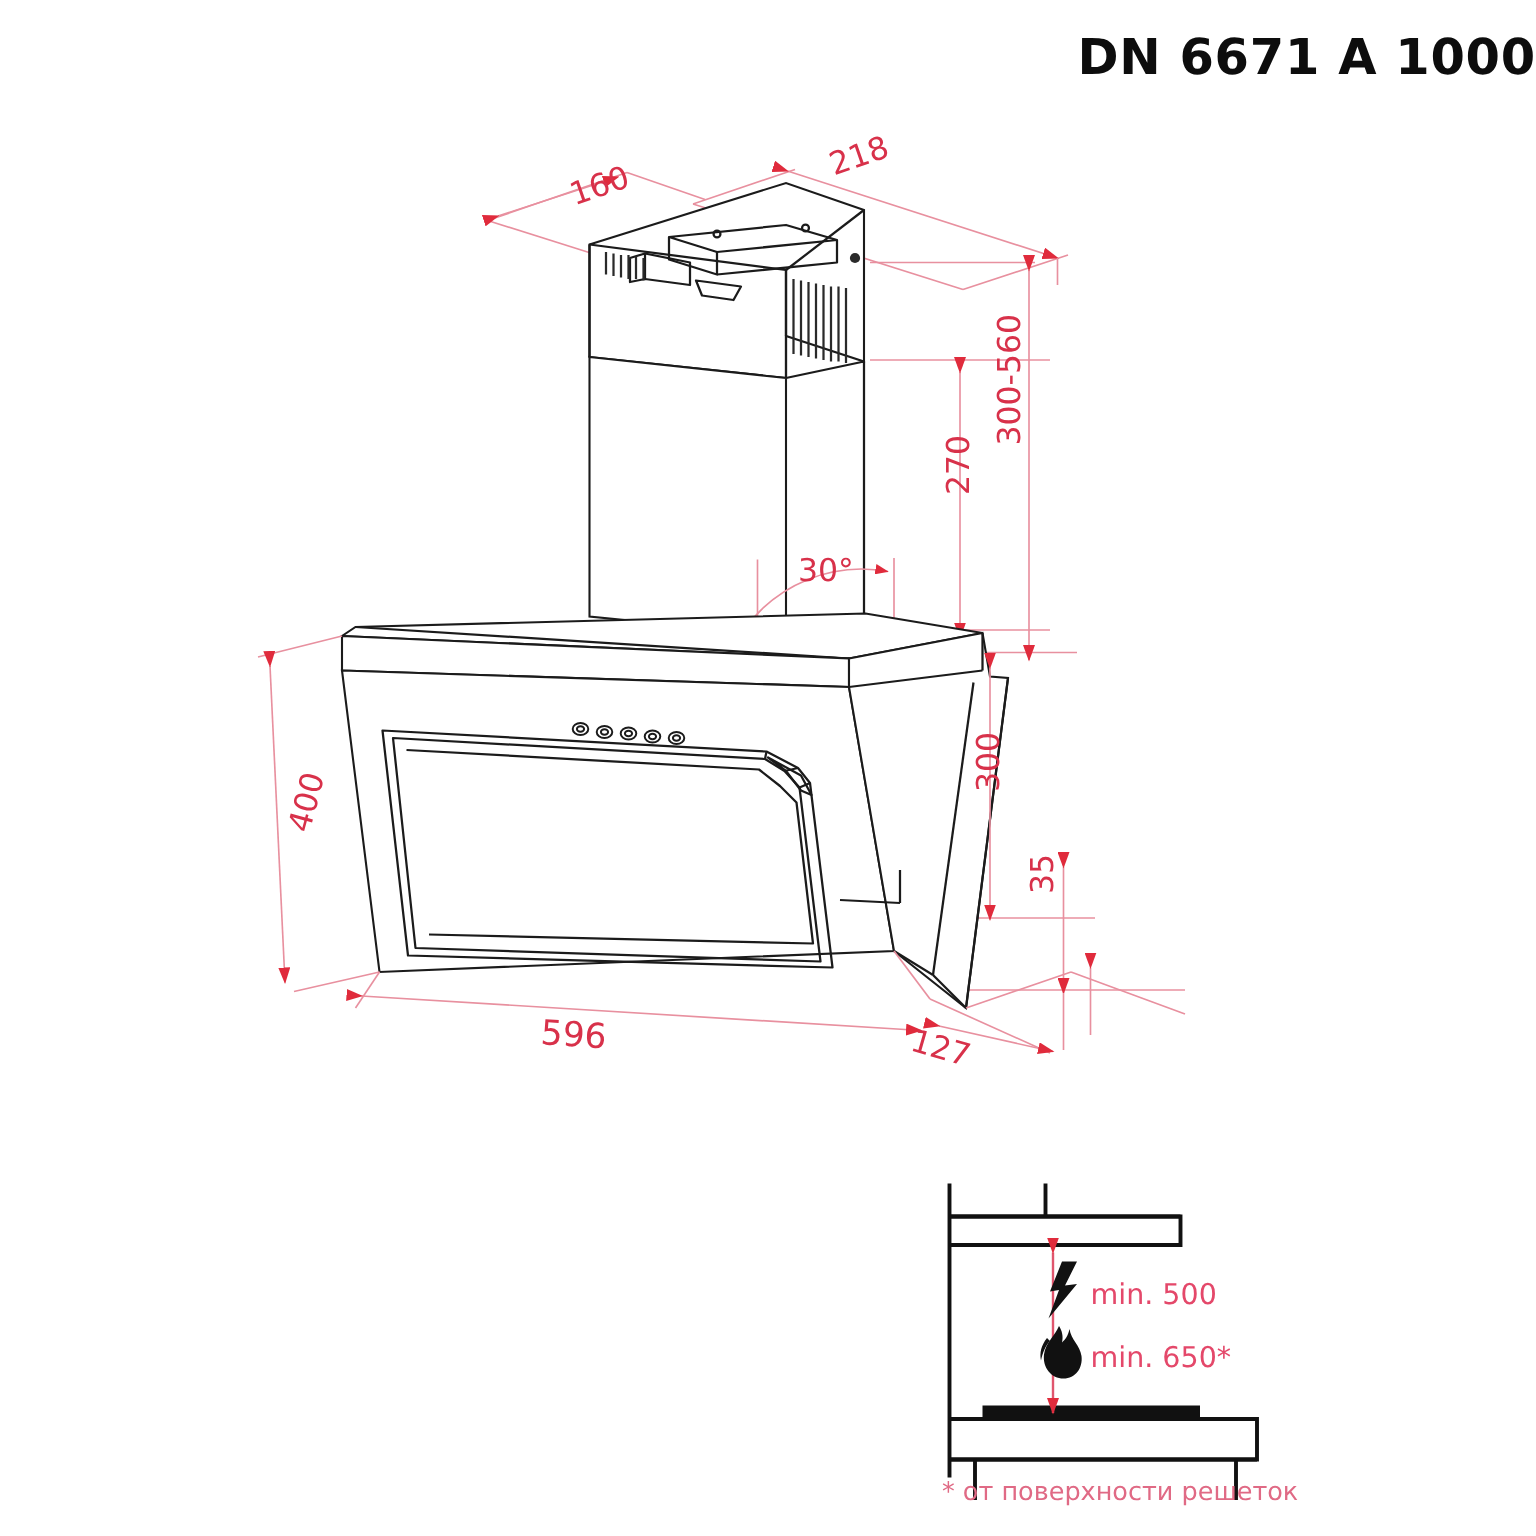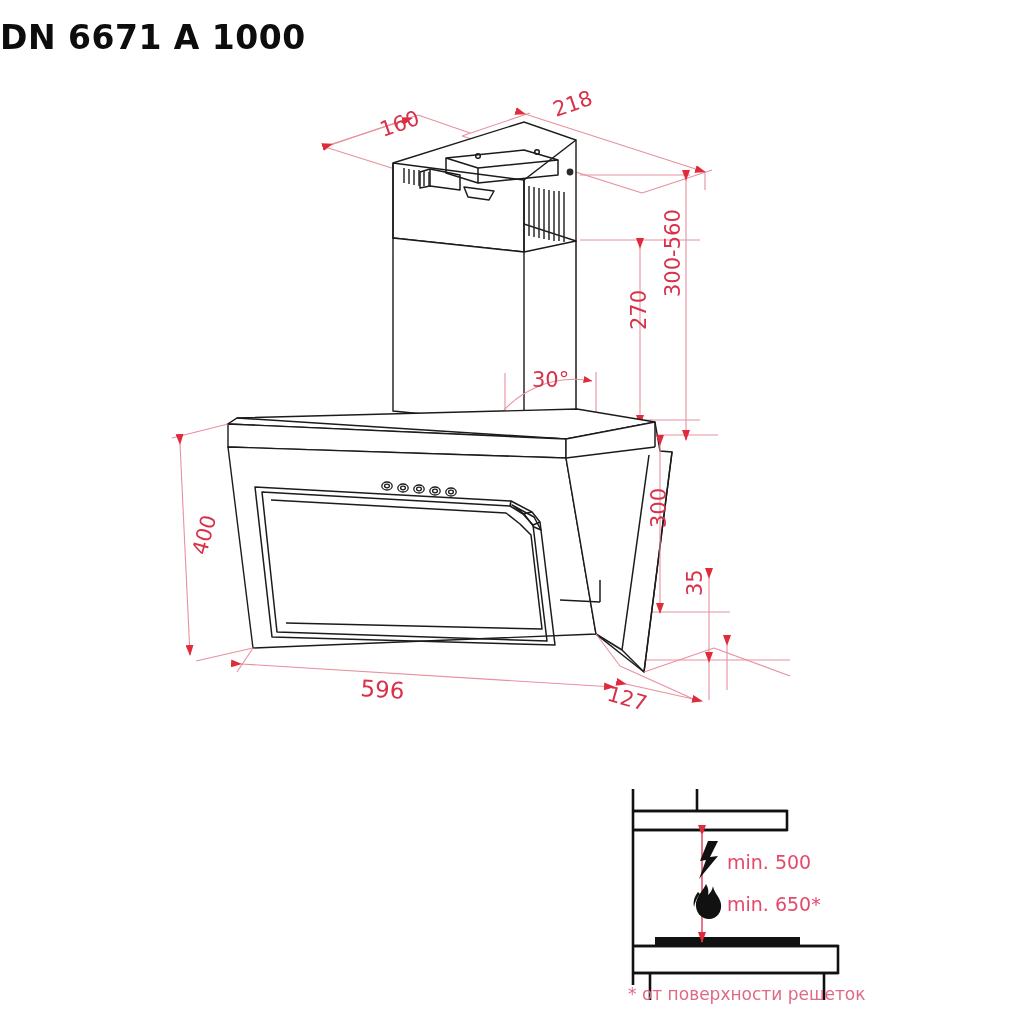--- a/index.html
+++ b/index.html
@@ -1,21 +1,21 @@
 <!DOCTYPE html>
 <html><head>
 <meta charset="utf-8">
 <style>
   html,body{margin:0;padding:0;background:#ffffff;}
   body{
     width:1024px;height:1024px;position:relative;overflow:hidden;
     font-family:"DejaVu Sans","Liberation Sans",sans-serif;
   }
   #page-title{
-    position:absolute;left:0;top:18px;width:1024px;text-align:left;
+    position:absolute;left:0;top:18px;width:1024px;text-align:right;
     font-size:33px;font-weight:bold;color:#0d0d0d;letter-spacing:0.5px;
     font-family:"DejaVu Sans","Liberation Sans",sans-serif;
   }
   svg.canvas{position:absolute;left:0;top:0;width:1024px;height:1024px;}
   .dimtxt{
     font-family:"DejaVu Sans","Liberation Sans",sans-serif;
     font-size:21px;fill:#d8314a;
   }
   .dimtxt.big{font-size:23px;}
   .notetxt{

